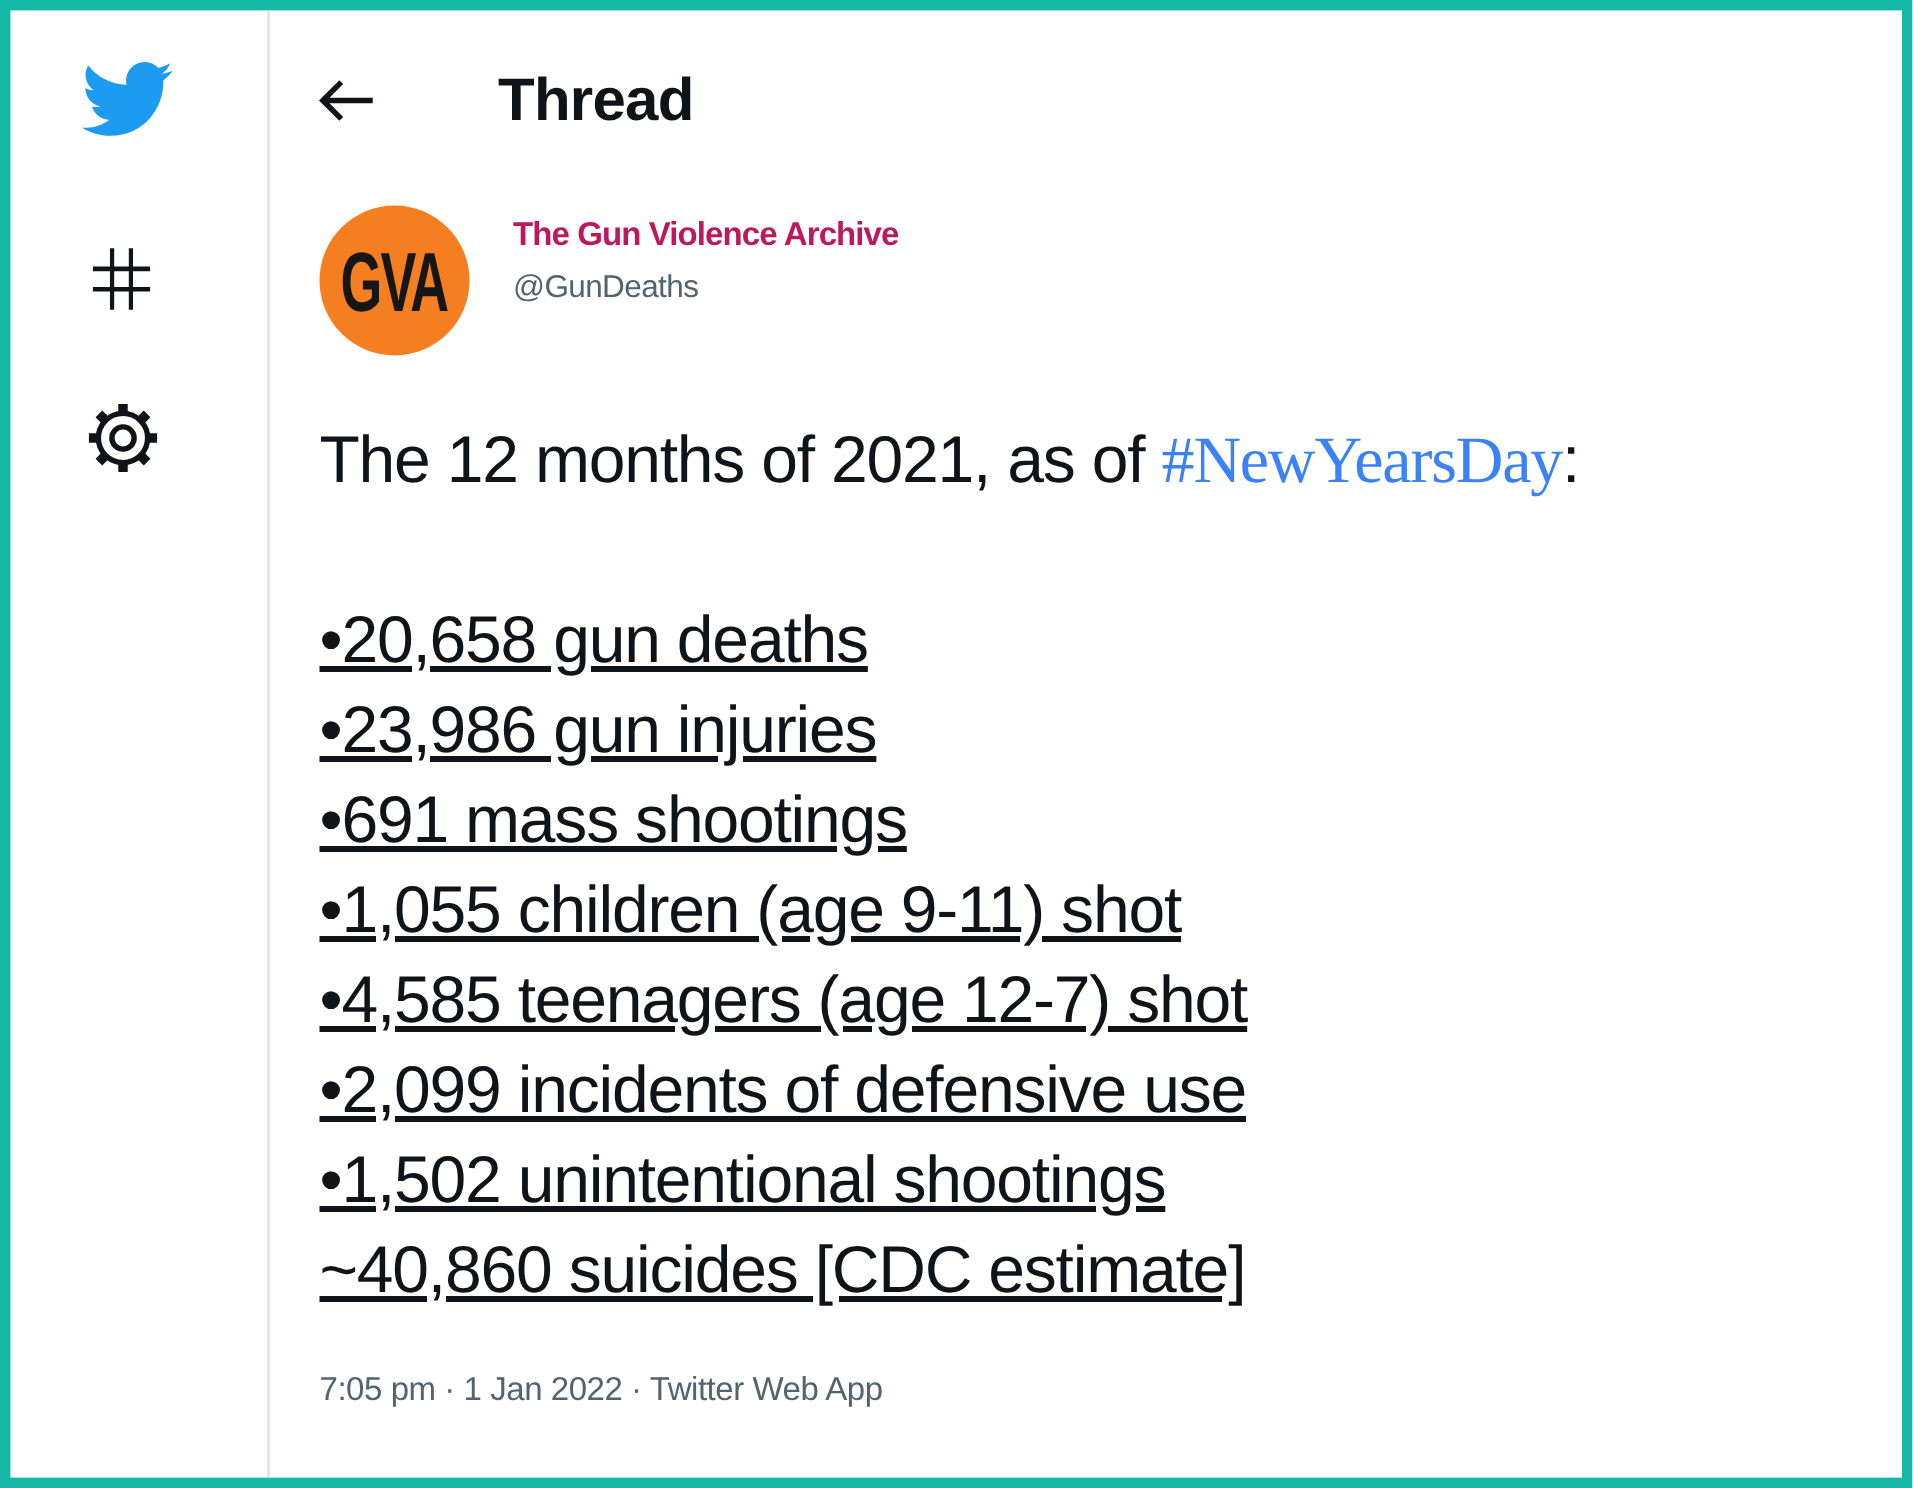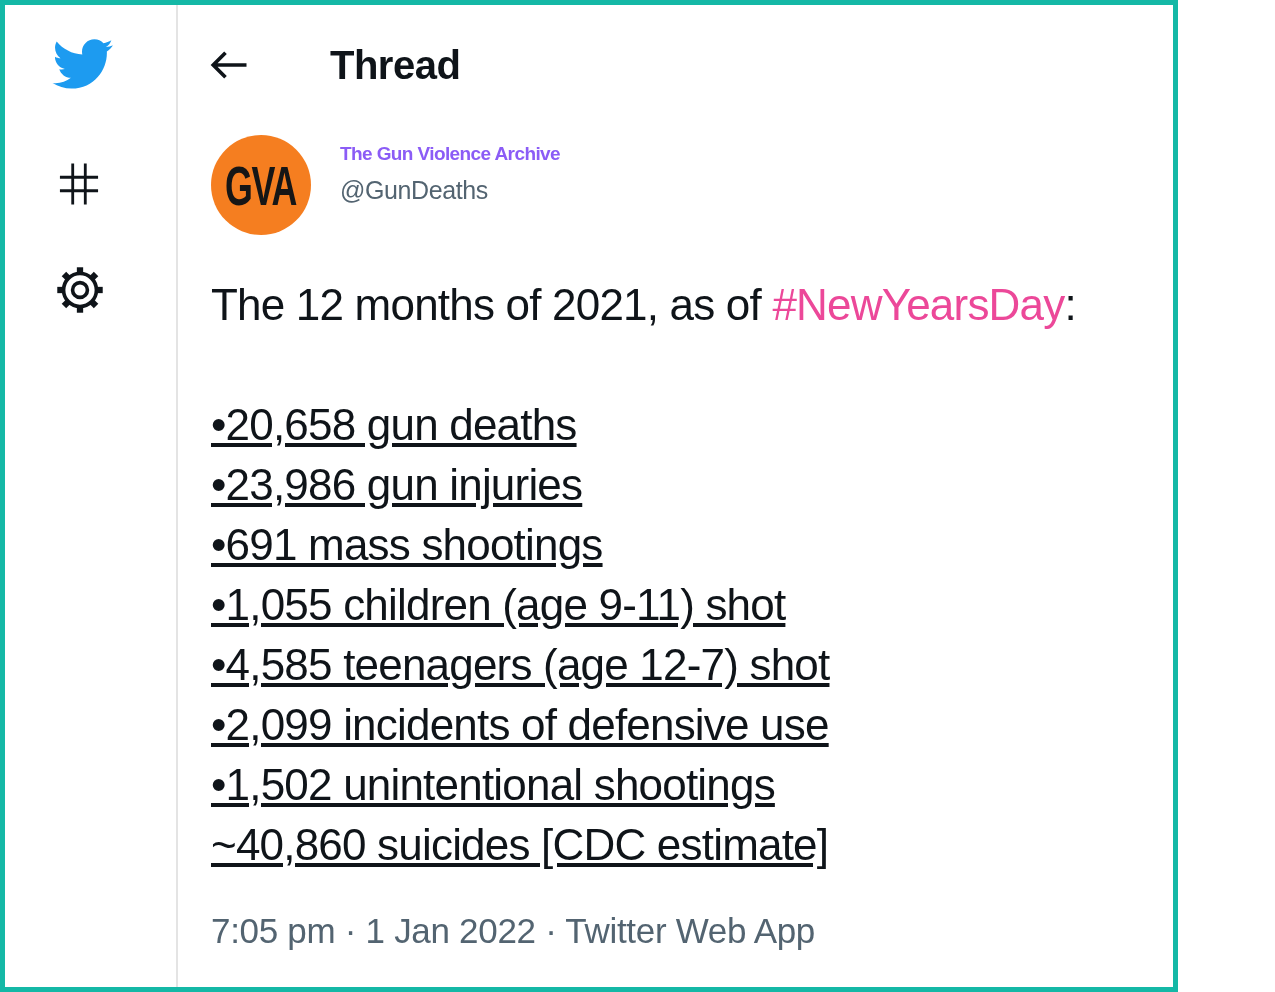--- a/index.html
+++ b/index.html
@@ -4,24 +4,24 @@
 <style>
   html, body {
     margin: 0;
     padding: 0;
     background: #ffffff;
     font-family: "Liberation Sans", "DejaVu Sans", sans-serif;
     -webkit-font-smoothing: antialiased;
   }
   .frame {
     position: relative;
-    width: 1178px;
+    width: 1275px;
     height: 992px;
     box-sizing: border-box;
-    border: 5px solid #14b8a6;
+    border: 7px solid #14b8a6;
     background: #ffffff;
     overflow: hidden;
   }
   
   .sidebar {
     position: absolute;
     left: 0; top: 0; bottom: 0;
     width: 171px;
     border-right: 2px solid #e4e4e4;
     background: #ffffff;
@@ -82,51 +82,52 @@
   }
   .avatar span {
     font-weight: bold;
     font-size: 56px;
     color: #161616;
     transform: scaleX(0.64);
     letter-spacing: -2px;
   }
   .names { margin-left: 29px; }
   .display-name {
-    font-size: 19px;
+    font-size: 22px;
     font-weight: bold;
-    color: #8b5cf6;
+    color: #be185d;
     letter-spacing: -0.6px;
     line-height: 38px;
     cursor: pointer;
   }
   .handle {
-    font-size: 25px;
+    font-size: 21px;
     color: #536471;
     letter-spacing: -0.4px;
     line-height: 34px;
     cursor: pointer;
   }
   .tweet-body {
     margin-top: 40px;
     font-size: 44px;
     line-height: 60px;
     color: #0f1419;
     letter-spacing: -0.8px;
   }
   .tweet-body .line { white-space: nowrap; text-decoration: underline; }
   .lead { margin: 0 0 60px 0; white-space: nowrap; }
   .hashtag-link {
-    color: #ec4899;
+    color: #3b82f6;
     text-decoration: none;
     cursor: pointer;
+    font-family: Liberation Serif, serif;
   }
   .timestamp {
     margin: 36px 0 11px 33px;
-    font-size: 35px;
+    font-size: 22px;
     color: #536471;
     letter-spacing: -0.3px;
   }
   svg { display: block; }
 </style>
 </head>
 <body>
 
 <div class="frame">
 

